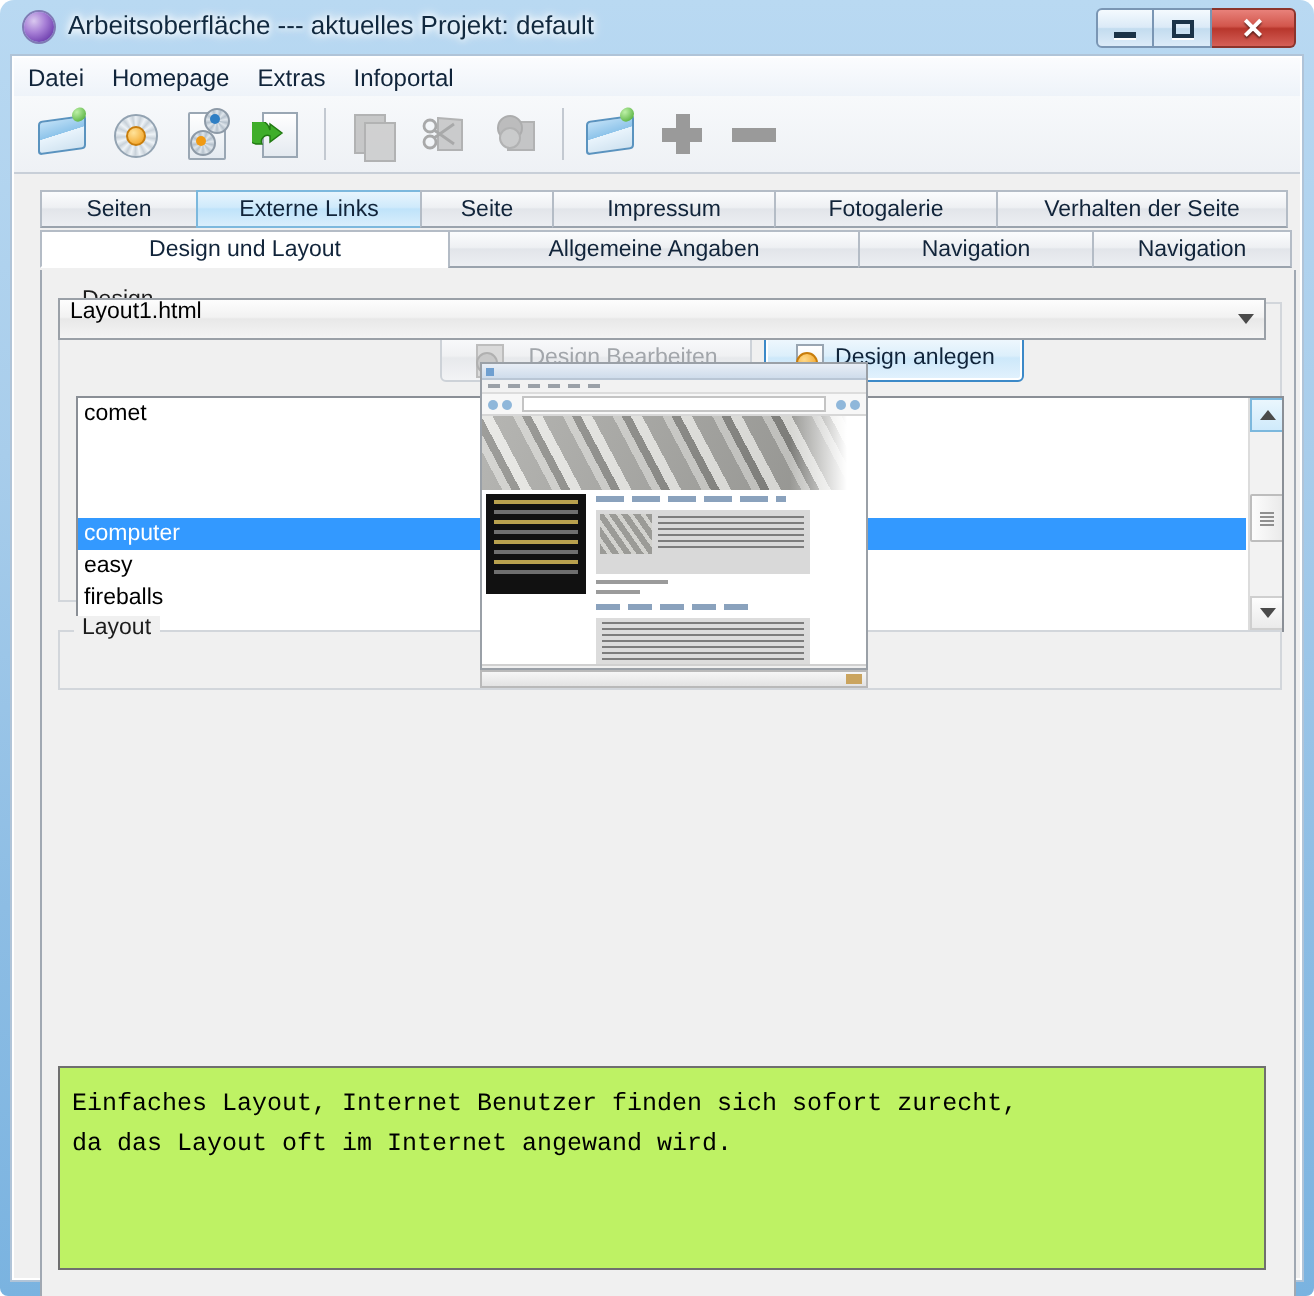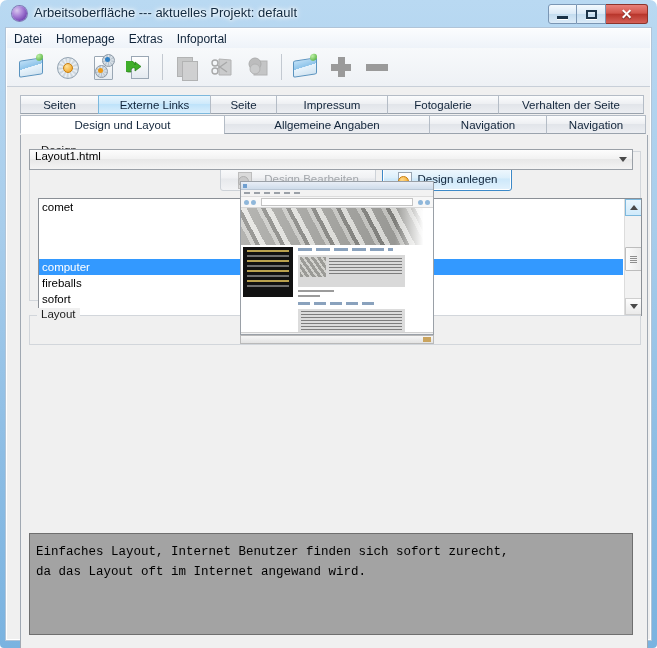--- a/index.html
+++ b/index.html
@@ -281,21 +281,21 @@
     background:#f0f0f0;border-top:1px solid #d0d0d0;}
   
   #prev-hsb{
     position:absolute;left:219px;top:200px;width:194px;height:9px;
     background:linear-gradient(180deg,#f6f6f6,#e3e3e3);border:1px solid #b9b9b9;box-sizing:border-box;
   }
   #prev-hsb:after{content:"";position:absolute;right:2px;top:1px;width:8px;height:5px;background:#caa45e;}
   
   #descbox{
     position:absolute;left:8px;top:398px;width:604px;height:102px;
-    background:#a3a3a3;border:1px solid #6f6f6f;box-sizing:border-box;
+    background:#bef264;border:1px solid #6f6f6f;box-sizing:border-box;
     padding:8px 6px;
     font-family:"Liberation Mono","DejaVu Sans Mono",monospace;
     font-size:12.5px;color:#000;line-height:20px;white-space:pre;
     overflow:hidden;
   }
 </style>
 </head>
 <body>
 
 <div id="window">
@@ -432,20 +432,21 @@
             <span class="pg"></span>
               <span class="gr"></span>
           </span>
           <span>Design anlegen</span>
         </div>
 
         <div id="listbox">
           <div id="listitems">
             <div class="litem">comet</div>
             <div class="litem sel">computer</div>
+            <div class="litem">easy</div>
             <div class="litem">fireballs</div>
             <div class="litem">sofort</div>
             <div class="litem">kolibri</div>
             <div class="litem">linux</div>
           </div>
           <div class="vsb">
             <div class="sb-arrow up">
                 <span class="tri u"></span>
               </div>
             <div class="sb-thumb">

